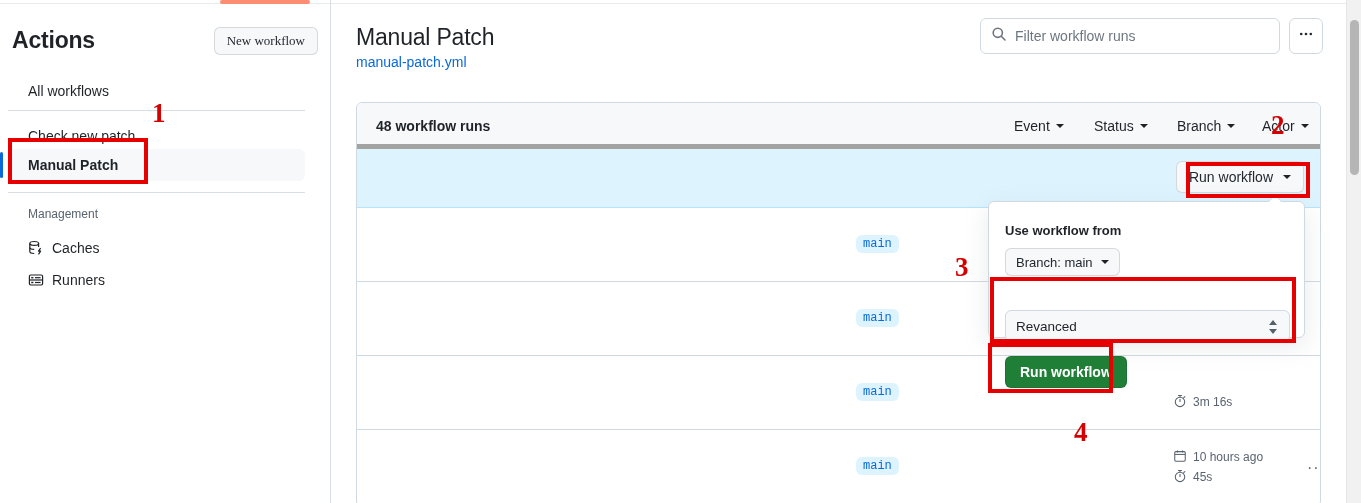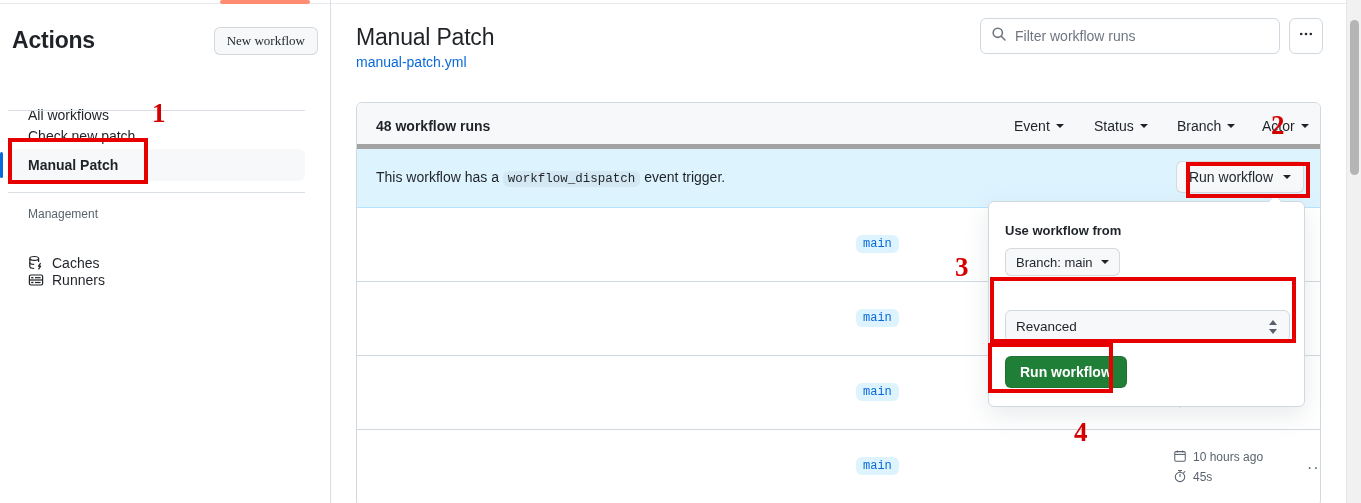--- a/index.html
+++ b/index.html
@@ -181,21 +181,21 @@
     font-size:12px; color:#59636e;
   }
   .meta-line{ display:flex; align-items:center; gap:6px; height:20px; }
   .row-kebab{
     position:absolute; left:950px; top:29px;
     color:#59636e; font-size:16px; letter-spacing:1px; cursor:pointer;
   }
 
   
   #run-dropdown{
-    position:absolute; left:657px; top:197px; width:317px; height:206px;
+    position:absolute; left:657px; top:197px; width:317px; height:137px;
     background:#ffffff;
     border:1px solid #d1d9e0; border-radius:6px;
     box-shadow:0 8px 24px rgba(140,149,159,0.2);
     z-index:40;
   }
   #dropdown-caret{
     position:absolute; left:279px; top:-8px; width:14px; height:8px;
     overflow:hidden;
   }
   #dropdown-caret:before{
@@ -279,39 +279,39 @@
 <div id="top-hairline"></div>
 <div id="top-tab-indicator"></div>
 
 <div id="sidebar">
 
   <div id="sidebar-header">
     <div id="actions-title">Actions</div>
     <button id="new-workflow-button">New workflow</button>
   </div>
 
-  <div class="side-item" style="top:71px;margin-top:24px;">
+  <div class="side-item" style="top:71px;">
     <span>All workflows</span>
   </div>
 
   <div class="side-sep" style="top:106px;"></div>
 
   <div class="side-item" style="top:116px;">
     <span>Check new patch</span>
   </div>
 
   <div class="side-item active" style="top:145px;">
     <span>Manual Patch</span>
   </div>
 
   <div class="side-sep" style="top:188px;"></div>
 
   <div id="side-management-label">Management</div>
 
-  <div class="side-item" style="top:228px; padding-left:20px;margin-top:15px;">
+  <div class="side-item" style="top:228px; padding-left:20px;">
     <span class="sideico">
       <svg width="16" height="16" viewBox="0 0 16 16" fill="none" stroke="#1f2328" stroke-width="1.2">
         <ellipse cx="6.2" cy="3.4" rx="4.4" ry="1.9"></ellipse>
         <path d="M1.8 3.4v8.2c0 1.05 1.97 1.9 4.4 1.9"></path>
         <path d="M10.6 3.4v3.6"></path>
         <path d="M1.8 7.5c0 1.05 1.97 1.9 4.4 1.9"></path>
         <path d="M12.6 8.1l-2.1 3.1h2.1l-2.1 3.1" stroke-linejoin="round"></path>
       </svg>
     </span>
     <span>Caches</span>
@@ -375,25 +375,20 @@
         <span>Branch</span>
         <span class="caret-down"></span>
       </div>
       <div class="filter-menu" style="left:905px;">
         <span>Actor</span>
         <span class="caret-down"></span>
       </div>
     </div>
 
     <div id="dispatch-banner">
-      <div id="dispatch-text">
-        <span>This workflow has a</span>
-        <span id="dispatch-code">workflow_dispatch</span>
-        <span>event trigger.</span>
-      </div>
       <div id="run-workflow-trigger">
         <span>Run workflow</span>
         <span class="caret-down"></span>
       </div>
     </div>
 
     <div class="run-row" style="top:105px;">
       <span class="branch-badge">main</span>
     </div>
 

